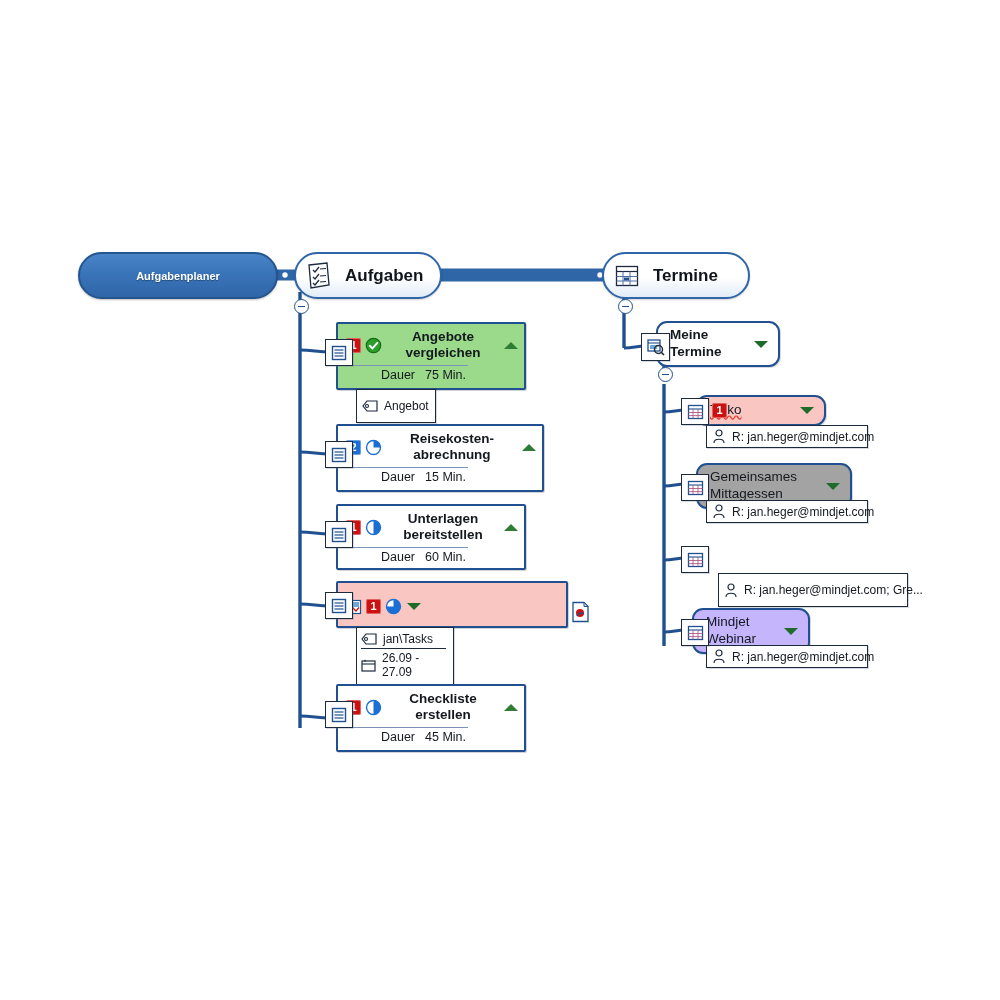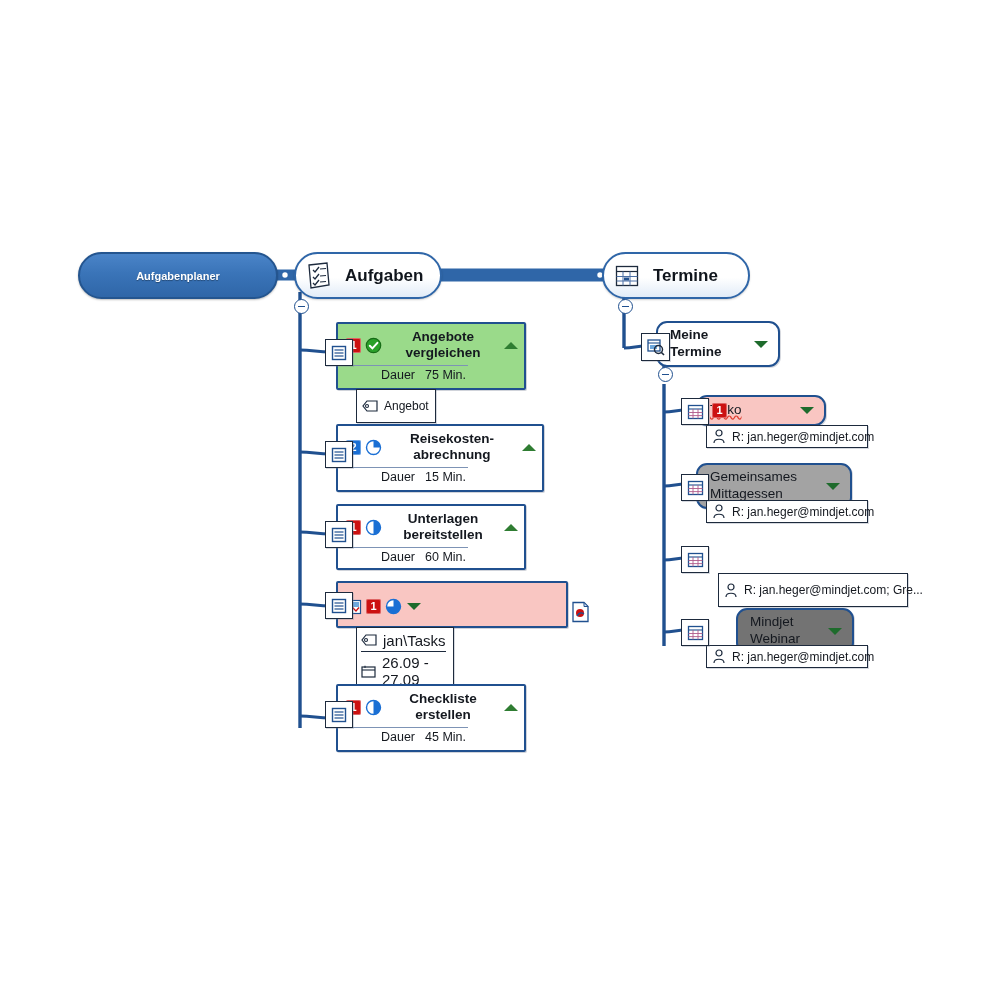--- a/index.html
+++ b/index.html
@@ -73,21 +73,21 @@
     display:flex;align-items:center;gap:6px;padding:3px 8px 3px 5px;
     font-size:12px;color:#14181f;box-sizing:border-box;
     box-shadow:1px 1px 0 rgba(120,130,150,.3);
   }
   .chip .txt{white-space:nowrap;}
   .chip-stack{
     position:absolute;border:1px solid #1d2a3d;background:#ffffff;
     box-sizing:border-box;box-shadow:1px 1px 0 rgba(120,130,150,.3);
     padding:2px 7px 3px 4px;
   }
-  .chip-row{display:flex;gap:6px;font-size:15px;color:#14181f;padding:2px 0;}
+  .chip-row{display:flex;gap:6px;font-size:12px;color:#14181f;padding:2px 0;}
   .chip-row + .chip-row{border-top:1px solid #1d2a3d;}
 
   
   .marker{
     position:absolute;width:26px;height:25px;border:1px solid #1d2a3d;
     background:#ffffff;display:flex;align-items:center;justify-content:center;
     box-shadow:1px 1px 0 rgba(120,130,150,.3);z-index:6;
   }
 
   
@@ -441,21 +441,21 @@
   <div class="chip" style="left:706px;top:573px;width:190px;height:34px;margin-left:12px;">
     <span class="flexmid">
       <svg width="14" height="15" viewBox="0 0 14 15">
         <circle cx="7" cy="4" r="3" fill="#ffffff" stroke="#1d2a3d" stroke-width="1.2"></circle>
         <path d="M2 14 C2 9 12 9 12 14" fill="#ffffff" stroke="#1d2a3d" stroke-width="1.2"></path>
       </svg>
     </span>
     <span class="txt">R: jan.heger@mindjet.com; Gre...</span>
   </div>
 
-  <div class="node appt-node" style="left:736px;top:608px;width:118px;height:46px;background:#737373;">
+  <div class="node appt-node" style="left:692px;top:608px;width:118px;height:46px;background:#c4b5fd;">
     <span class="appt-title" style="flex:1 1 auto;">Mindjet Webinar</span>
     <span class="arrow arrow-down"></span>
   </div>
   <div class="marker" style="left:681px;top:619px;">
     <svg width="17" height="16" viewBox="0 0 17 16">
       <rect x="1.5" y="1.5" width="14" height="13" fill="#ffffff" stroke="#20508f" stroke-width="1.3"></rect>
       <line x1="1.5" y1="5" x2="15.5" y2="5" stroke="#20508f" stroke-width="1.1"></line>
       <line x1="6" y1="5" x2="6" y2="14.5" stroke="#b05a8a" stroke-width=".9"></line>
       <line x1="11" y1="5" x2="11" y2="14.5" stroke="#b05a8a" stroke-width=".9"></line>
       <line x1="1.5" y1="8.5" x2="15.5" y2="8.5" stroke="#b05a8a" stroke-width=".9"></line>

